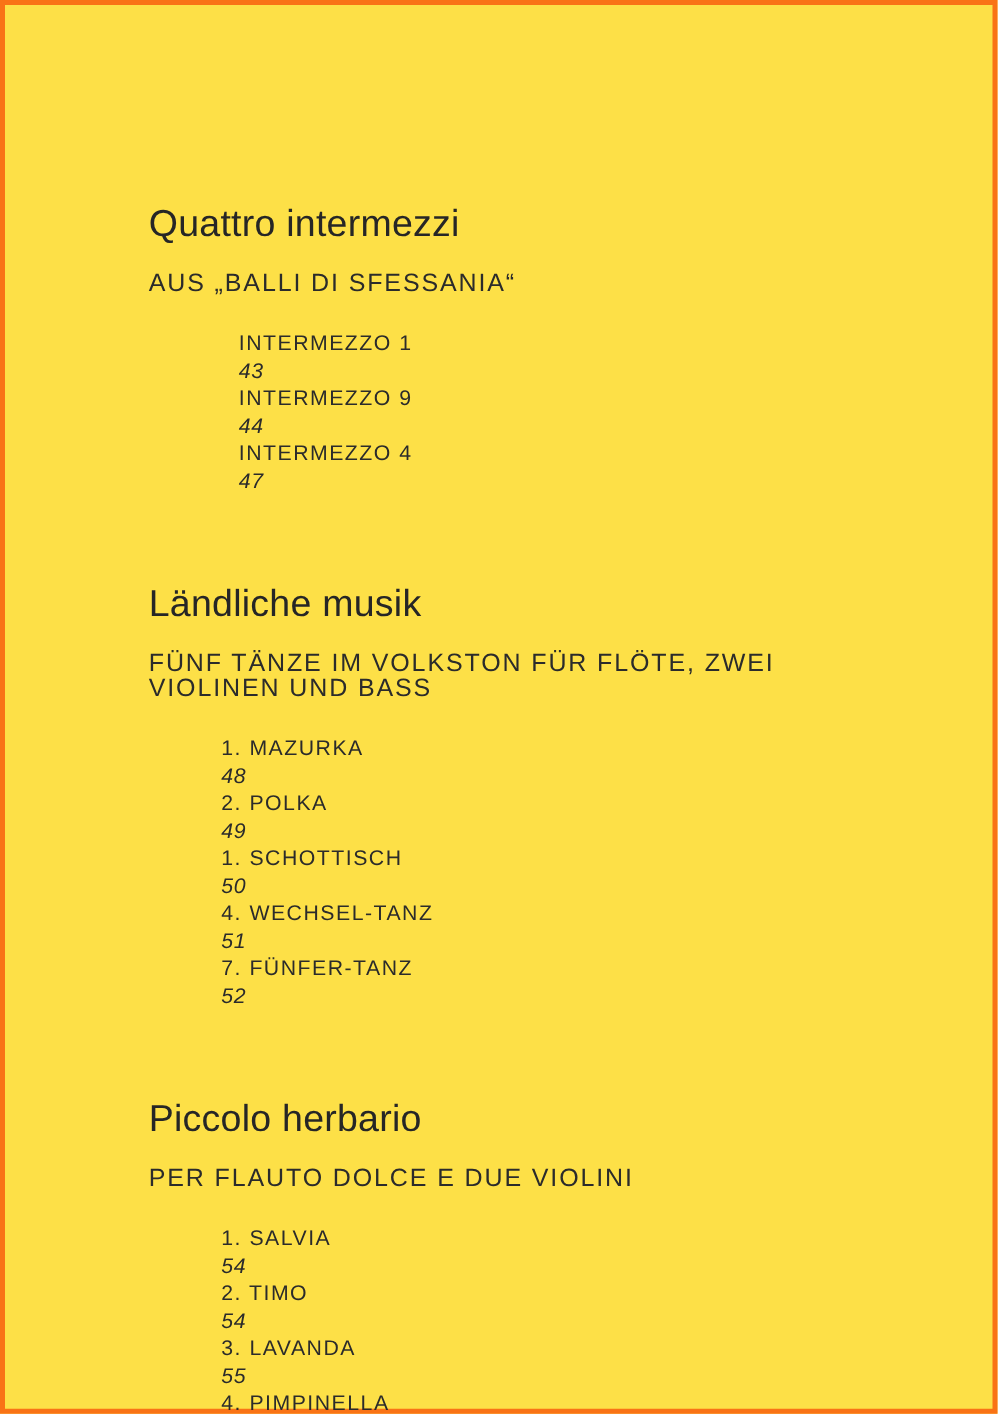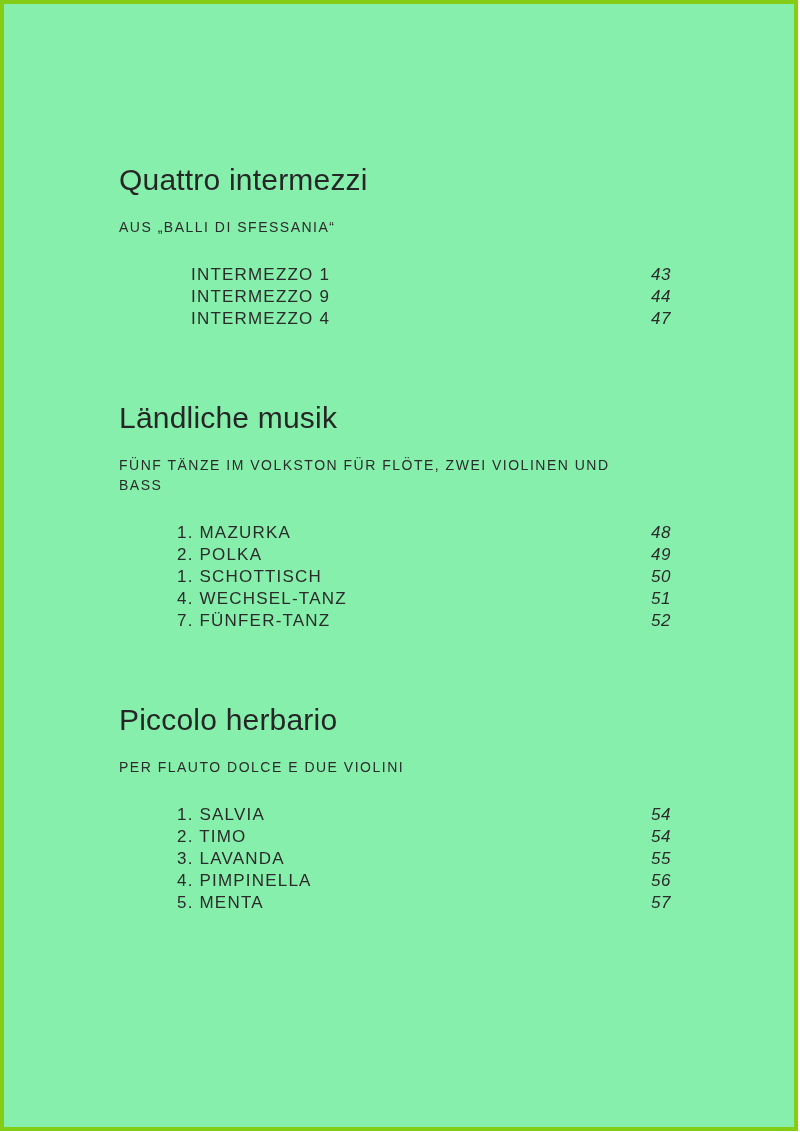--- a/index.html
+++ b/index.html
@@ -14,59 +14,60 @@
     overflow: hidden;
     font-family: "Liberation Sans", sans-serif;
     color: #2b2b2b;
   }
   .page {
     position: absolute;
     top: 0;
     left: 0;
     right: 2px;
     bottom: 1px;
-    border: 4px solid #84cc16;
-    background: #86efac;
+    border: 4px solid #f97316;
+    background: #fde047;
     box-sizing: border-box;
   }
   .content {
     padding: 161px 0 0 115px;
     width: 552px;
   }
   .section {
     margin-bottom: 73px;
   }
   .section-heading {
     font-size: 30px;
     font-weight: 400;
     line-height: 30px;
     margin: 0 0 22px 0;
     color: #262626;
     letter-spacing: 0.2px;
   }
   .section-subtitle {
-    font-size: 14px;
+    font-size: 20px;
     line-height: 20px;
     letter-spacing: 1.5px;
     margin: 0 14px 27px 0;
     color: #2b2b2b;
   }
   .toc-list {
     margin: 0;
     padding: 0;
   }
   .toc-list.indent-a { padding-left: 72px; }
   .toc-list.indent-b { padding-left: 58px; }
   .toc-row {
     display: flex;
     justify-content: space-between;
     align-items: baseline;
     line-height: 22px;
     font-size: 17px;
     letter-spacing: 1.2px;
+    flex-direction: column;
   }
   .toc-page {
     letter-spacing: 0.5px;
     font-style: italic;
   }
 </style>
 </head>
 <body>
 
 <div class="page">

